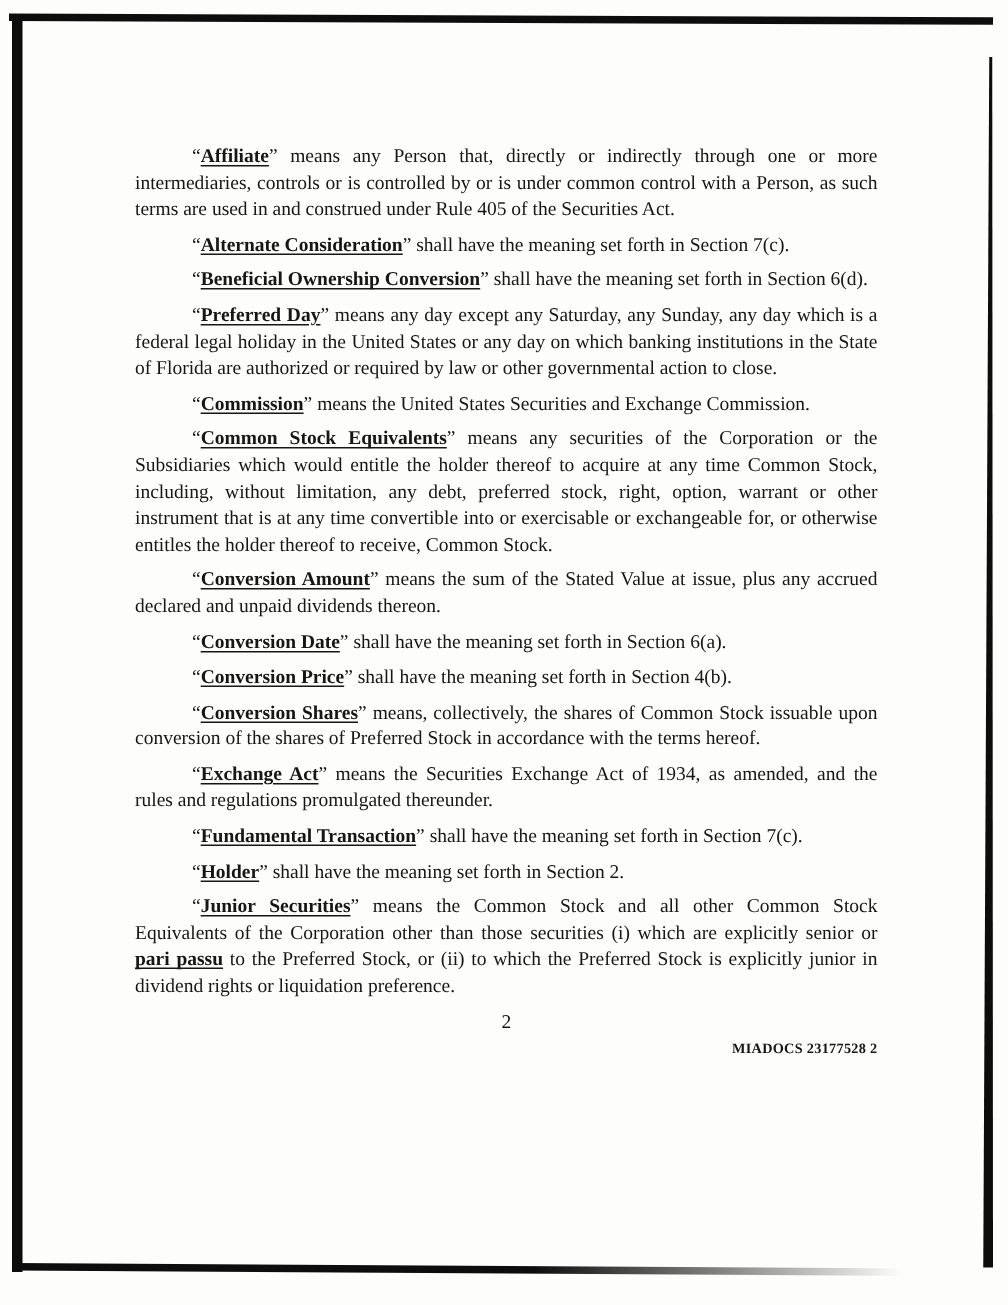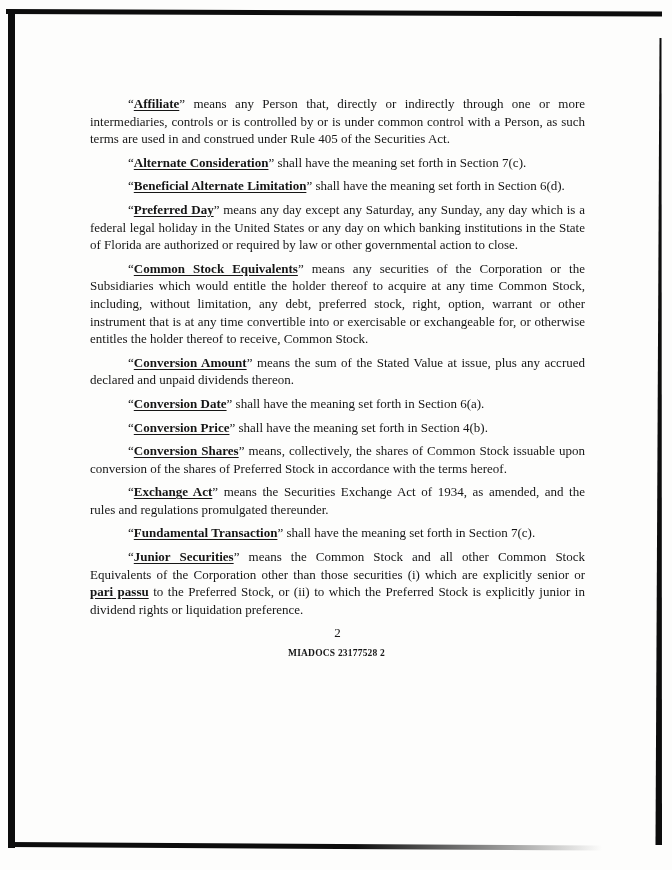--- a/index.html
+++ b/index.html
@@ -76,48 +76,50 @@
     text-indent: 0;
     margin-top: 1px;
     font-size: 13px;
   }
   .docid {
     margin-top: 3px;
     margin-left: -2px;
     font-size: 9.5px;
     font-weight: bold;
     letter-spacing: 0.2px;
-    text-align: center;
+    text-align: right;
     text-indent: 0;
   }
 </style>
 </head>
 <body>
 
 <div class="page">
 
   <div class="edge-top"></div>
   <div class="edge-left"></div>
   <div class="edge-bottom"></div>
   <svg class="edge-right-svg" viewBox="0 0 672 870" xmlns="http://www.w3.org/2000/svg">
     <polygon points="659.5,38 661.5,38 662,845 655.5,845" fill="#0d0d0d"></polygon>
   </svg>
 
   <div class="content">
     <div>
         <p class="para"><span>“</span><span class="u">Affiliate</span><span>” means any Person that, directly or indirectly through one or more intermediaries, controls or is controlled by or is under common control with a Person, as such terms are used in and construed under Rule 405 of the Securities Act.</span></p>
         <p class="para"><span>“</span><span class="u">Alternate Consideration</span><span>” shall have the meaning set forth in Section 7(c).</span></p>
-        <p class="para"><span>“</span><span class="u">Beneficial Alternate Limitation</span><span>” shall have the meaning set forth in Section 6(d).</span></p>
+        <p class="para"><span>“</span><span class="u">Beneficial Ownership Conversion</span><span>” shall have the meaning set forth in Section 6(d).</span></p>
         <p class="para"><span>“</span><span class="u">Preferred Day</span><span>” means any day except any Saturday, any Sunday, any day which is a federal legal holiday in the United States or any day on which banking institutions in the State of Florida are authorized or required by law or other governmental action to close.</span></p>
+        <p class="para"><span>“</span><span class="u">Commission</span><span>” means the United States Securities and Exchange Commission.</span></p>
         <p class="para"><span>“</span><span class="u">Common Stock Equivalents</span><span>” means any securities of the Corporation or the Subsidiaries which would entitle the holder thereof to acquire at any time Common Stock, including, without limitation, any debt, preferred stock, right, option, warrant or other instrument that is at any time convertible into or exercisable or exchangeable for, or otherwise entitles the holder thereof to receive, Common Stock.</span></p>
         <p class="para"><span>“</span><span class="u">Conversion Amount</span><span>” means the sum of the Stated Value at issue, plus any accrued declared and unpaid dividends thereon.</span></p>
         <p class="para"><span>“</span><span class="u">Conversion Date</span><span>” shall have the meaning set forth in Section 6(a).</span></p>
         <p class="para"><span>“</span><span class="u">Conversion Price</span><span>” shall have the meaning set forth in Section 4(b).</span></p>
         <p class="para"><span>“</span><span class="u">Conversion Shares</span><span>” means, collectively, the shares of Common Stock issuable upon conversion of the shares of Preferred Stock in accordance with the terms hereof.</span></p>
         <p class="para"><span>“</span><span class="u">Exchange Act</span><span>” means the Securities Exchange Act of 1934, as amended, and the rules and regulations promulgated thereunder.</span></p>
         <p class="para"><span>“</span><span class="u">Fundamental Transaction</span><span>” shall have the meaning set forth in Section 7(c).</span></p>
+        <p class="para"><span>“</span><span class="u">Holder</span><span>” shall have the meaning set forth in Section 2.</span></p>
         <p class="para"><span>“</span><span class="u">Junior Securities</span><span>” means the Common Stock and all other Common Stock Equivalents of the Corporation other than those securities (i) which are explicitly senior or </span><span class="u">pari passu</span><span> to the Preferred Stock, or (ii) to which the Preferred Stock is explicitly junior in dividend rights or liquidation preference.</span></p>
       </div>
     <div class="pagenum">2</div>
     <div class="docid">MIADOCS 23177528 2</div>
   </div>
 
 </div>
 
 </body></html>

